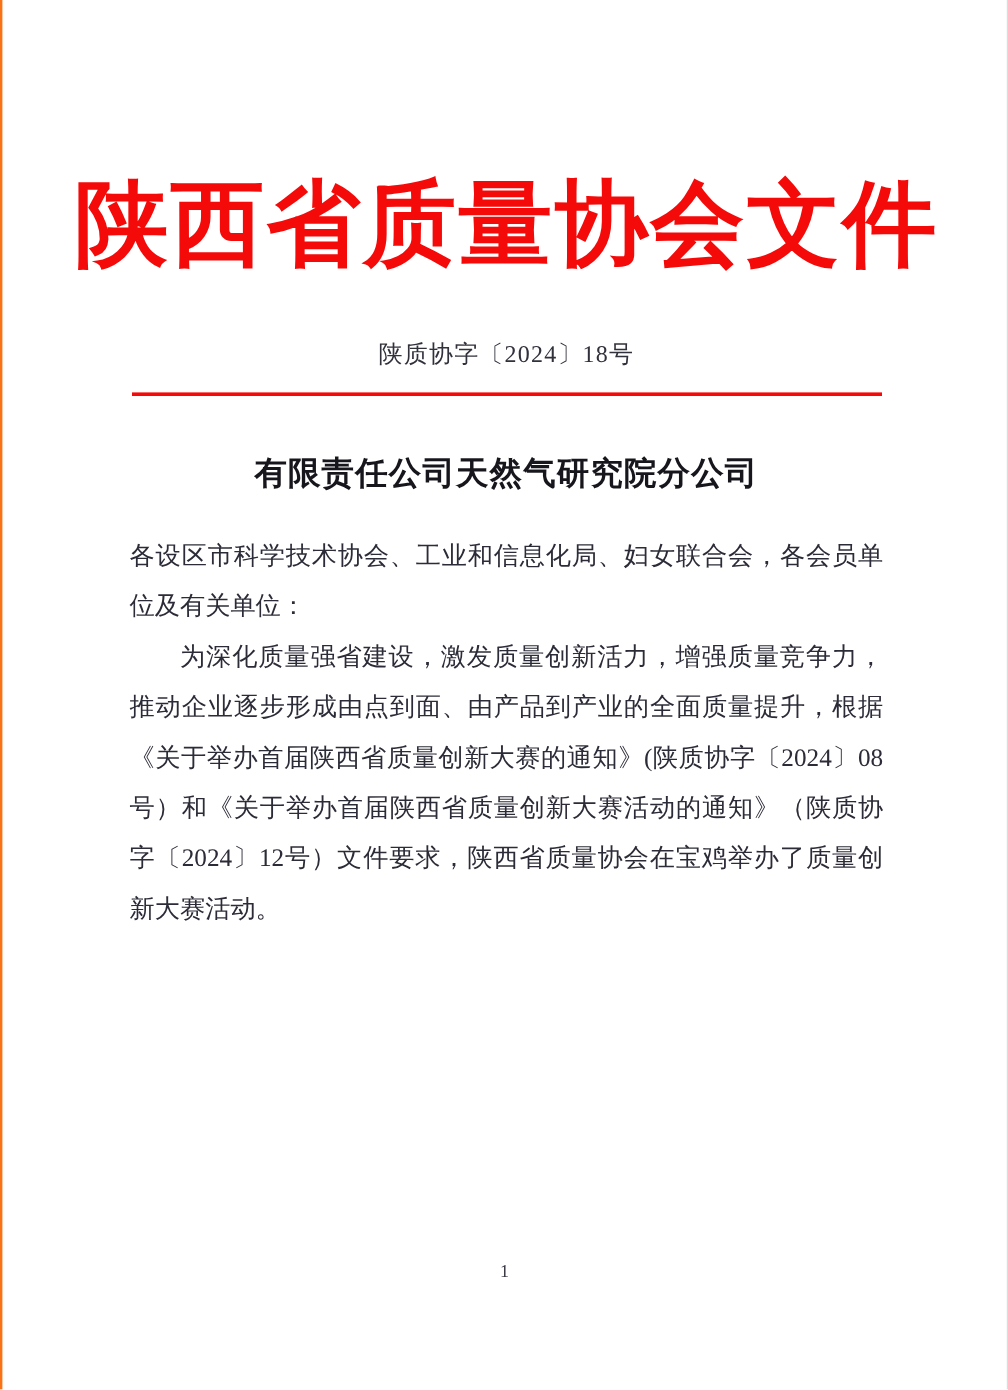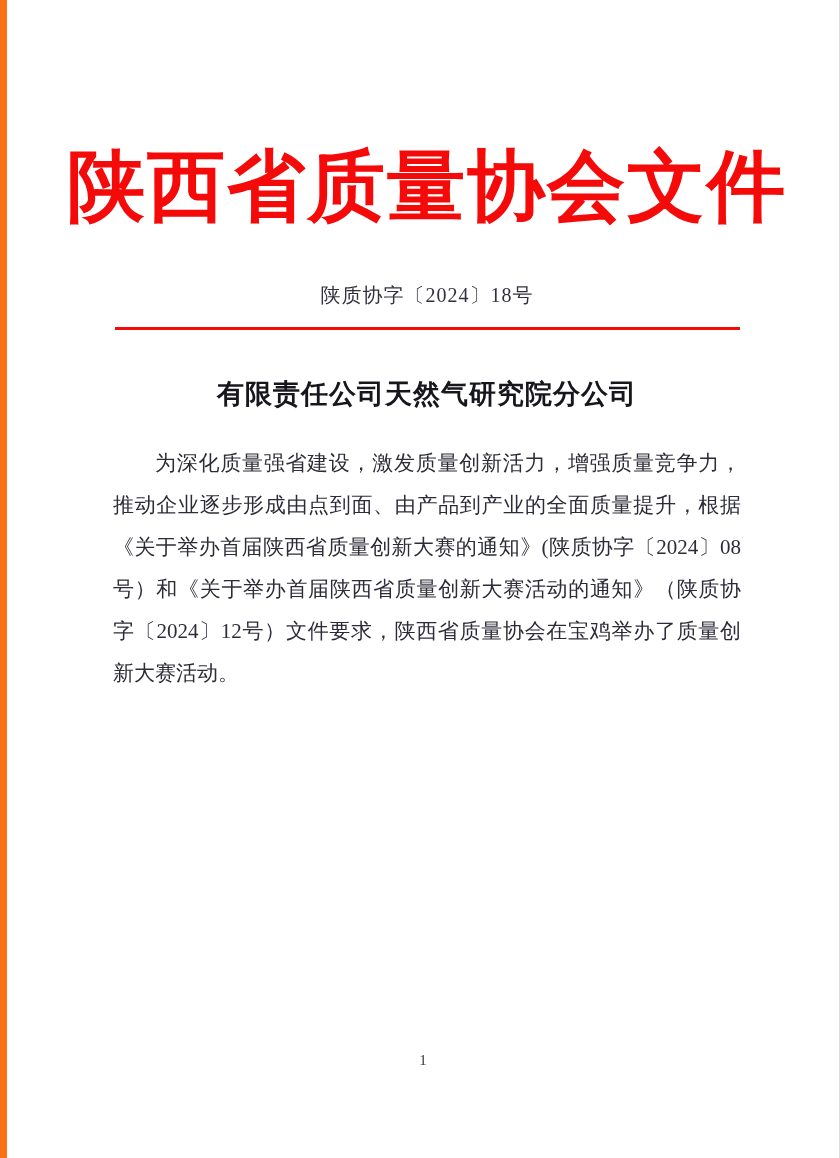--- a/index.html
+++ b/index.html
@@ -9,21 +9,21 @@
   }
   body {
     font-family: "Liberation Serif", "DejaVu Serif", serif;
   }
   .page {
     position: relative;
     width: 840px;
     height: 1158px;
     background: #ffffff;
     box-sizing: border-box;
-    border-left: 7px solid #f97316;
+    border-left: 2px solid #f97316;
     border-right: 1px solid #dcdcdc;
     overflow: hidden;
   }
   .content {
     position: absolute;
     left: 0;
     top: 0;
     width: 840px;
   }
 
@@ -109,19 +109,20 @@
 
     <div class="doc-number">陕质协字〔2024〕18号</div>
 
     <div class="red-rule"></div>
 
     <div class="doc-title">
       <span class="tline">有限责任公司天然气研究院分公司</span>
     </div>
 
     <div class="body-block">
+      <p class="para">各设区市科学技术协会、工业和信息化局、妇女联合会，各会员单位及有关单位：</p>
       <p class="para indent">为深化质量强省建设，激发质量创新活力，增强质量竞争力，推动企业逐步形成由点到面、由产品到产业的全面质量提升，根据《关于举办首届陕西省质量创新大赛的通知》(陕质协字〔2024〕08号）和《关于举办首届陕西省质量创新大赛活动的通知》（陕质协字〔2024〕12号）文件要求，陕西省质量协会在宝鸡举办了质量创新大赛活动。</p>
     </div>
 
   </div>
 
   <div class="page-number">1</div>
 </div>
 
 </body></html>

